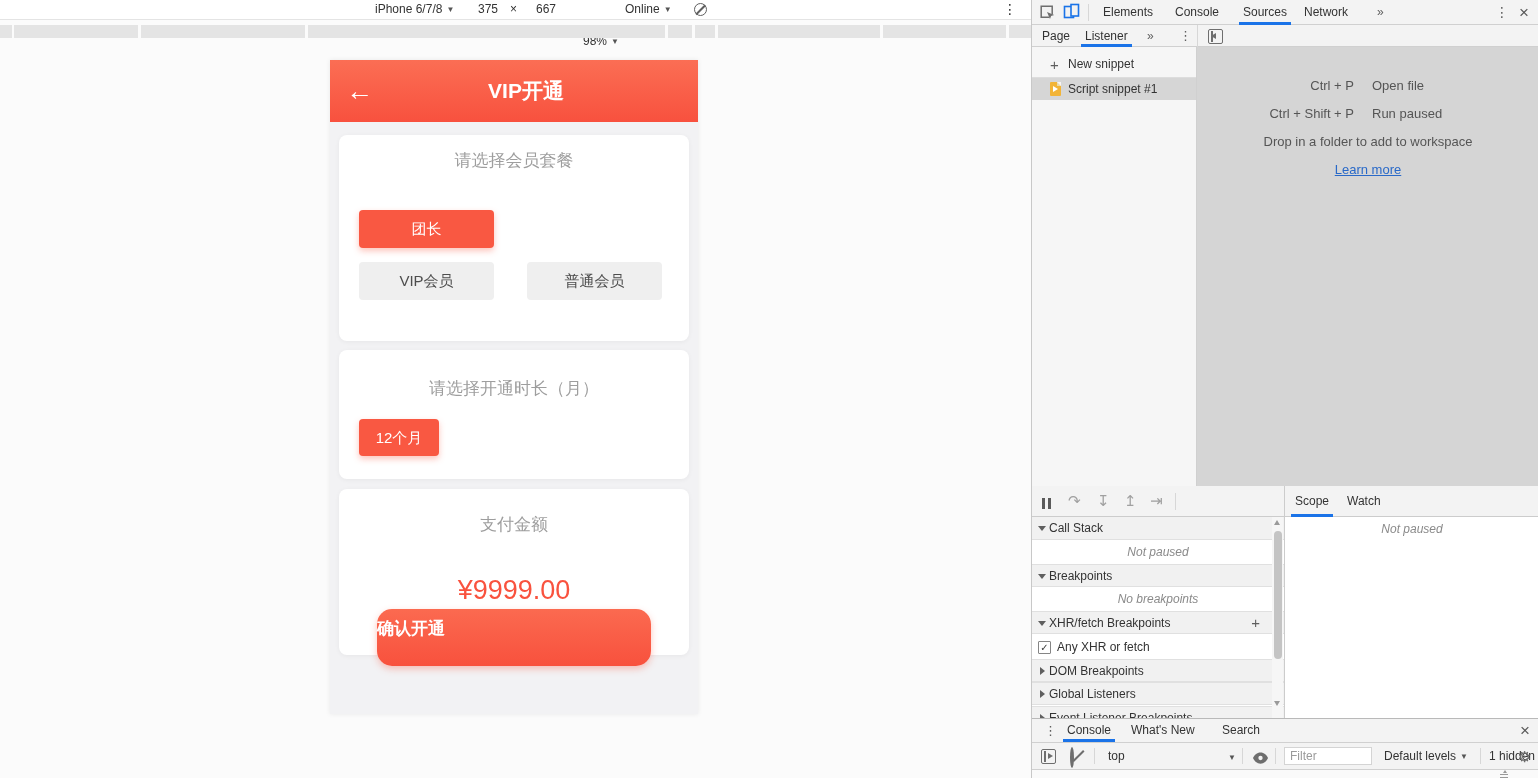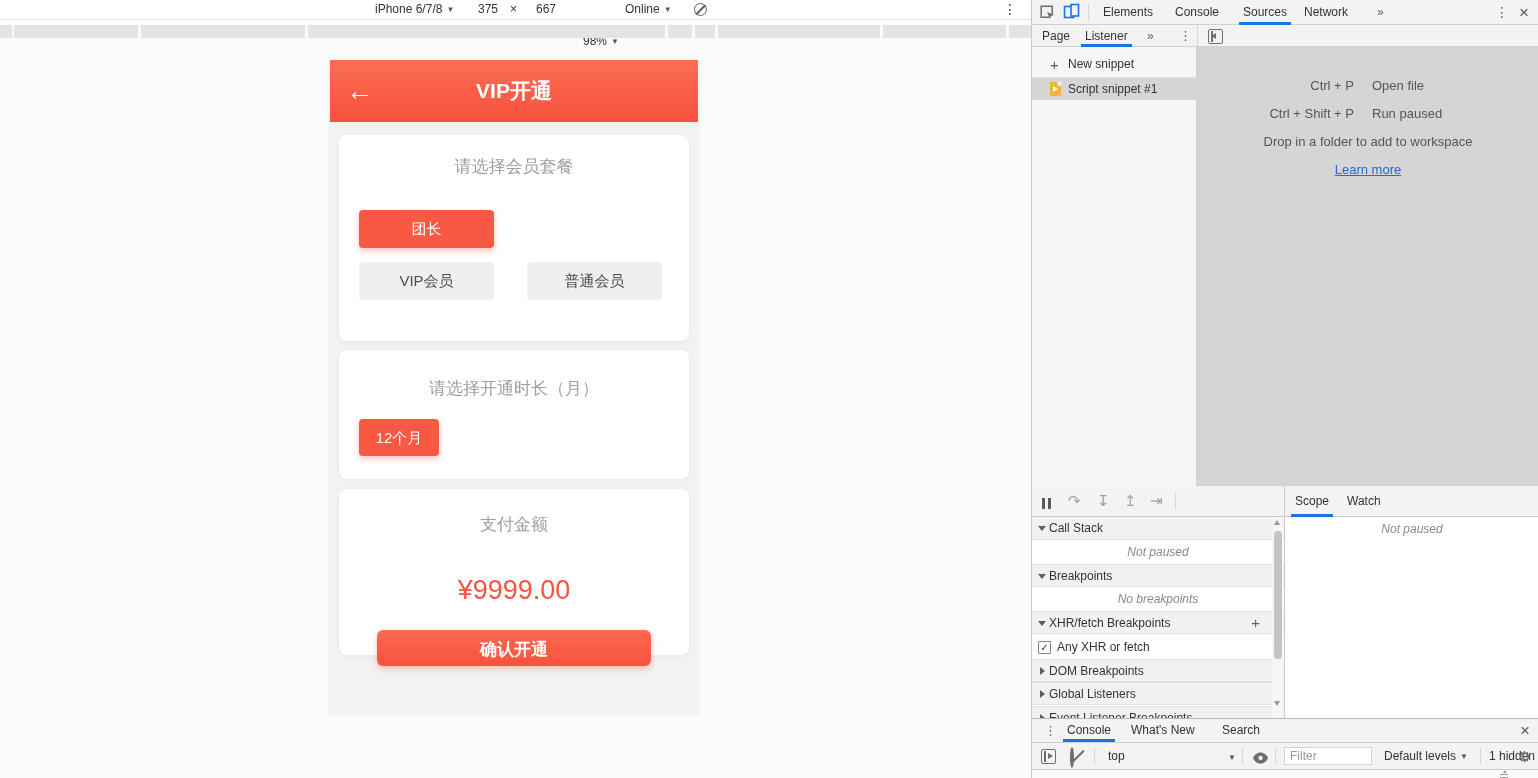--- a/index.html
+++ b/index.html
@@ -14,28 +14,28 @@
   #device-toolbar .item{position:absolute;top:0;line-height:19px;font-size:12px;color:#333;white-space:nowrap;}
   .dim{color:#8f8f8f;}
   .nothrottle{display:inline-block;width:11px;height:11px;border:1.5px solid #5f5f5f;border-radius:50%;position:relative;}
   .nothrottle::after{content:"";position:absolute;left:-1px;top:4.5px;width:13px;height:1.5px;background:#5f5f5f;transform:rotate(-45deg);}
   #media-bar{left:0;top:25px;width:1031px;height:13px;}
   #media-bar .seg{position:absolute;top:0;height:13px;background:#e4e4e4;}
   
   #viewport{left:330px;top:60px;width:368px;height:654px;background:#f2f2f4;box-shadow:0 0 5px rgba(0,0,0,.08);}
   #app-header{position:absolute;left:0;top:0;width:100%;height:62px;background:linear-gradient(180deg,#fb6e54,#f8513e);}
   #app-header .back{position:absolute;left:16px;top:14px;font-size:27px;font-weight:300;color:#fff;line-height:34px;}
-  #app-header .title{position:absolute;left:0;top:0;width:100%;text-align:center;line-height:62px;color:#fff;font-size:21px;font-weight:600;}
+  #app-header .title{position:absolute;left:0;top:0;width:100%;text-align:center;line-height:62px;color:#fff;font-size:21px;font-weight:600;padding-left:12px;}
   .card{position:absolute;left:9px;width:350px;background:#fff;border-radius:8px;box-shadow:0 1px 5px rgba(0,0,0,.05);}
   .card-title{text-align:center;color:#9e9e9e;font-size:17px;}
   .opt-btn{position:absolute;width:135px;height:38px;border-radius:4px;background:#efefef;color:#4d4d4d;font-size:15px;text-align:center;line-height:38px;}
   .opt-btn.sel{background:#f95842;color:#fff;box-shadow:0 3px 6px rgba(249,88,66,.35);}
   .dur-btn{position:absolute;width:80px;height:37px;border-radius:4px;background:#f95842;color:#fff;font-size:15px;text-align:center;line-height:37px;box-shadow:0 3px 6px rgba(249,88,66,.35);}
   #amount{position:absolute;left:0;width:100%;text-align:center;color:#f9523e;font-size:27px;font-weight:500;}
-  #confirm-btn{position:absolute;left:38px;bottom:-11px;width:274px;height:36px;border-radius:6px;background:linear-gradient(180deg,#fb6a50,#f8513d);color:#fff;font-size:17px;font-weight:600;text-align:center;line-height:39px;box-shadow:0 3px 7px rgba(249,88,66,.35);}
+  #confirm-btn{position:absolute;left:38px;bottom:-11px;width:274px;height:57px;border-radius:15px;background:linear-gradient(180deg,#fb6a50,#f8513d);color:#fff;font-size:17px;font-weight:600;line-height:39px;box-shadow:0 3px 7px rgba(249,88,66,.35);}
   
   #rp{left:1031px;top:0;width:507px;height:778px;background:#f3f3f3;border-left:1px solid #c8c8c8;box-sizing:border-box;}
   .toolbar-row{position:absolute;left:0;width:100%;background:#f3f3f3;border-bottom:1px solid #d0d0d0;box-sizing:border-box;}
   .tab{position:absolute;top:0;font-size:12px;color:#333;white-space:nowrap;}
   .blue-underline::after{content:"";position:absolute;left:-4px;right:-4px;bottom:0;height:3px;background:#1a73e8;}
   .ellipsis{font-size:12px;color:#5f5f5f;letter-spacing:0;}
   .closex{font-size:17px;color:#5a5a5a;line-height:1;}
   
   #navigator{left:0;top:47px;width:165px;height:439px;background:#f6f6f6;border-right:1px solid #d0d0d0;box-sizing:border-box;}
   #new-snippet-row{position:absolute;left:0;top:5px;width:100%;height:25px;border-bottom:1px solid #ddd;line-height:25px;font-size:12px;color:#333;}
@@ -122,21 +122,21 @@
     <div class="seg" style="left:1009px;width:22px;"></div>
   </div>
 
   <div class="abs" id="viewport">
     <div id="app-header">
       <span class="back">←</span>
       <span class="title">VIP开通</span>
     </div>
 
     <div class="card" style="top:75px;height:206px;">
-      <div class="card-title" style="margin-top:20px;">请选择会员套餐</div>
+      <div class="card-title" style="margin-top:14px;">请选择会员套餐</div>
       <div class="opt-btn sel" style="left:20px;top:75px;">团长</div>
       <div class="opt-btn" style="left:188px;top:127px;">普通会员</div>
       <div class="opt-btn" style="left:20px;top:127px;">VIP会员</div>
     </div>
 
     <div class="card" style="top:290px;height:129px;">
       <div class="card-title" style="margin-top:27px;">请选择开通时长（月）</div>
       <div class="dur-btn" style="left:20px;top:69px;">12个月</div>
     </div>
 

